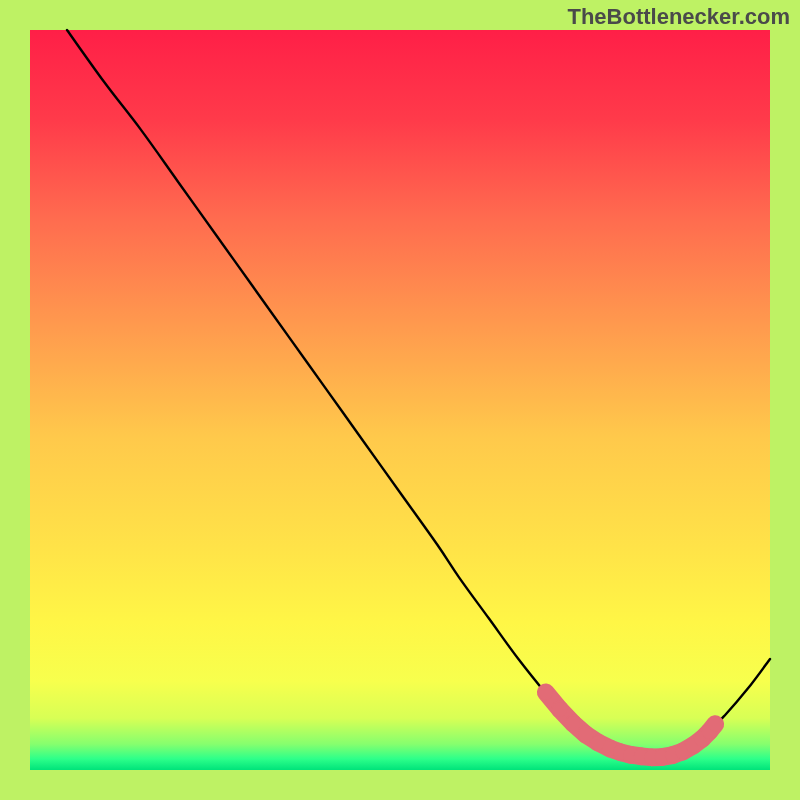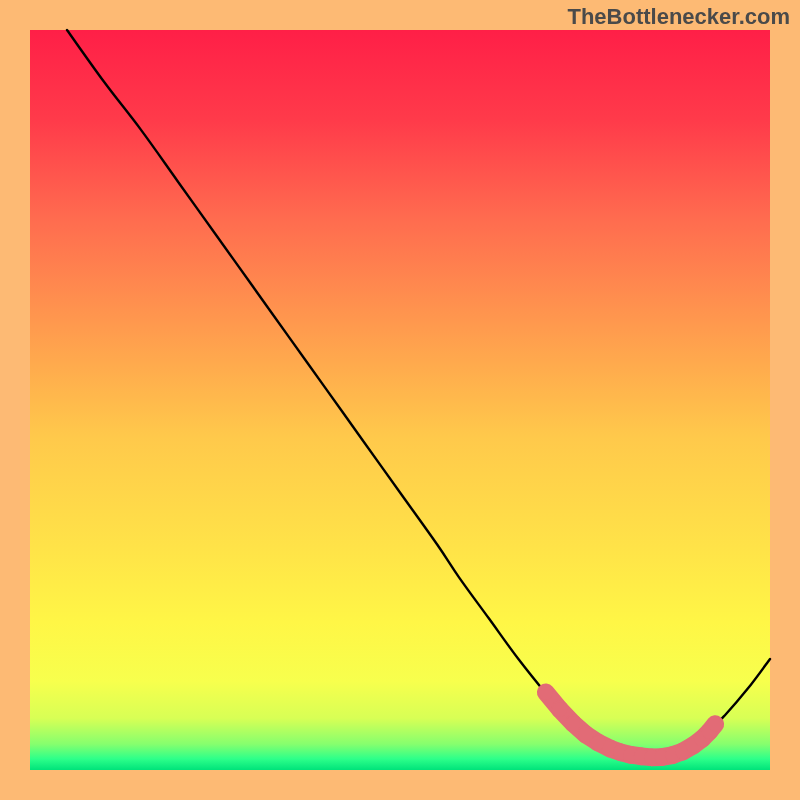--- a/index.html
+++ b/index.html
@@ -10,21 +10,21 @@
     background: #000;
     overflow: hidden;
     font-family: Arial, Helvetica, sans-serif;
   }
   .frame {
     position: absolute;
     left: 0;
     top: 0;
     width: 800px;
     height: 800px;
-    background: #fdba74;
+    background: #bef264;
   }
   .watermark {
     position: absolute;
     top: 4px;
     right: 10px;
     color: #4a4a4a;
     font-size: 22px;
     font-weight: 600;
     user-select: none;
   }

